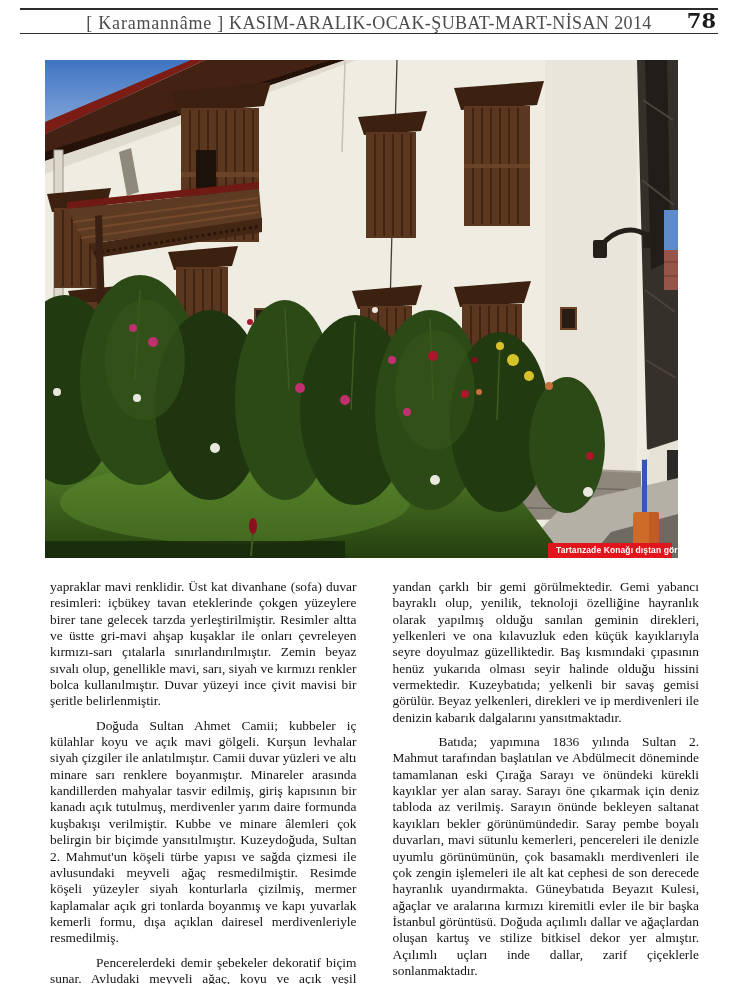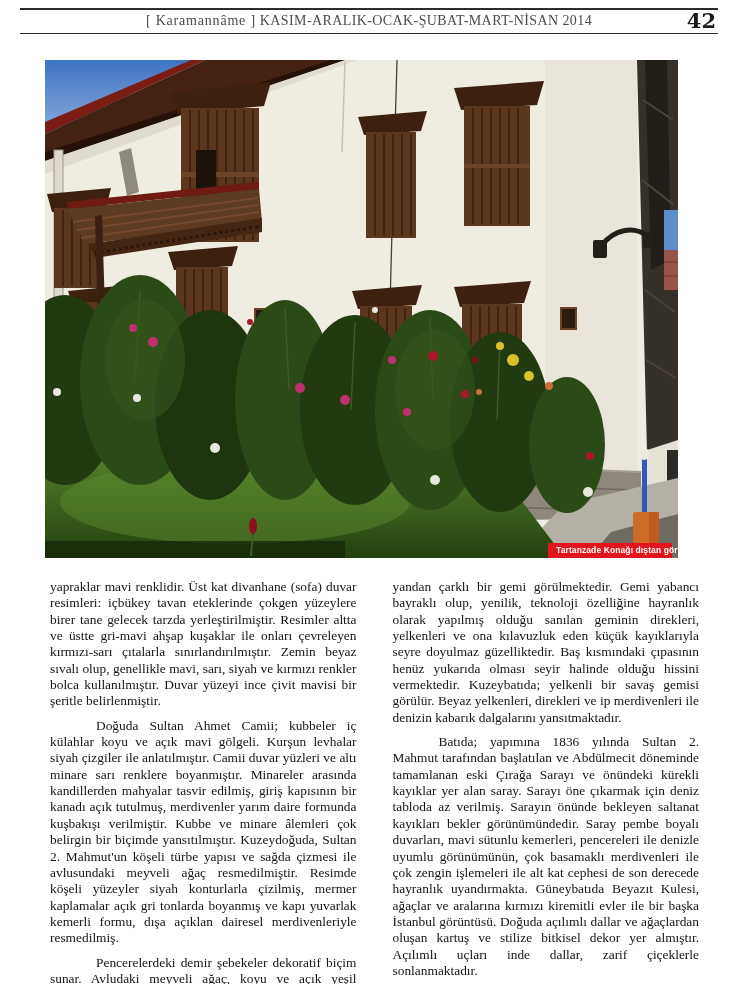--- a/index.html
+++ b/index.html
@@ -6,21 +6,21 @@
   body{
     width:748px;height:984px;position:relative;background:#ffffff;
     font-family:"Liberation Serif", serif;overflow:hidden;
   }
   
   .rule{position:absolute;left:20px;width:698px;background:#2c2c2c;}
   .rule-top{top:8px;height:2px;}
   .rule-bottom{top:33px;height:1px;}
   .header-title{
     position:absolute;left:20px;top:13px;width:698px;text-align:center;
-    font-size:14px;color:#4b4b4b;letter-spacing:.4px;white-space:nowrap;
+    font-size:18px;color:#4b4b4b;letter-spacing:.4px;white-space:nowrap;
   }
   .journal-name{letter-spacing:.8px;}
   .page-number{
     position:absolute;right:32px;top:8px;font-size:21px;font-weight:bold;
     color:#1b1b1b;font-family:"DejaVu Serif", serif;
   }
   
   figure.photo{
     margin:0;position:absolute;left:45px;top:60px;width:633px;height:498px;
     background:#efece2;overflow:hidden;
@@ -42,21 +42,21 @@
   }
   .col p{margin:8px;}
   .col p.indent{text-indent:46px;}
 </style>
 </head>
 <body>
 
 <header>
   <div class="rule rule-top"></div>
   <div class="header-title"><span class="journal-name">[ Karamannâme ]</span> <span>KASIM-ARALIK-OCAK-ŞUBAT-MART-NİSAN 2014</span></div>
-  <div class="page-number">42</div>
+  <div class="page-number">78</div>
   <div class="rule rule-bottom"></div>
 </header>
 
 <figure class="photo">
   <svg width="633" height="498" viewBox="0 0 633 498">
     <defs>
       <linearGradient id="sky" x1="0" y1="0" x2="0" y2="1">
         <stop offset="0" stop-color="#3f74c2"></stop>
           <stop offset="1" stop-color="#8fb0dd"></stop>
       </linearGradient>

